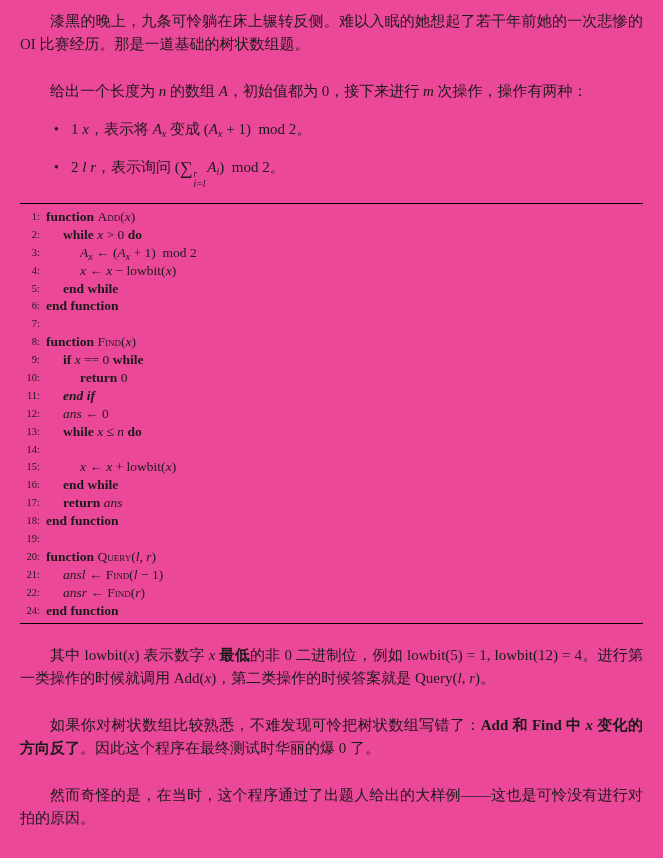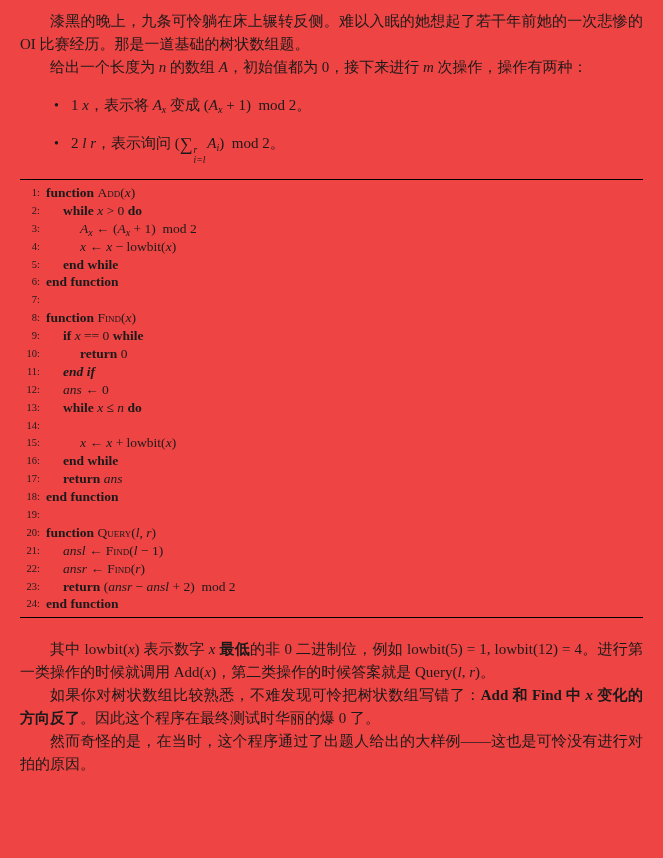--- a/index.html
+++ b/index.html
@@ -1,24 +1,24 @@
 <!DOCTYPE html>
 <html><head>
 <meta charset="utf-8">
 <style>
   html,body{margin:0;padding:0;background:#ffffff;}
   .page{
     width:663px;height:858px;box-sizing:border-box;
     padding:10px 20px 0 20px;overflow:hidden;
-    background:#ef4444;color:#1a1a1a;
+    background:#ec4899;color:#1a1a1a;
     font-family:"Liberation Serif","DejaVu Serif",serif;
     font-size:15px;line-height:23px;text-align:justify;
   }
   .para{margin:0;text-indent:2em;}
-  .para + .para{margin-top:0;}
+  .para + .para{margin-top:24px;}
   .mt13{margin-top:13px;}
   .mt17{margin-top:17px;}
   .mt20{margin-top:20px;}
   .mt11{margin-top:11px;}
   
   .i{font-style:italic;}
   .b{font-weight:bold;}
   .bi{font-weight:bold;font-style:italic;}
   .sc{font-variant:small-caps;}
   .isub{font-style:italic;font-size:10px;vertical-align:-3px;letter-spacing:0;}
@@ -136,24 +136,20 @@
       </div>
       <div class="alg-line">
         <span class="alg-num">21:</span>
         <span class="alg-content" style="padding-left: 17px;"><span class="i">ansl</span> ← <span class="sc">Find</span>(<span class="i">l</span> − 1)</span>
       </div>
       <div class="alg-line">
         <span class="alg-num">22:</span>
         <span class="alg-content" style="padding-left: 17px; text-align: right;"><span class="i">ansr</span> ← <span class="sc">Find</span>(<span class="i">r</span>)</span>
       </div>
       <div class="alg-line">
-        <span class="alg-num">23:</span>
-        <span class="alg-content" style="padding-left: 17px;"><span class="b">return</span> (<span class="i">ansr</span> − <span class="i">ansl</span> + 2) mod 2</span>
-      </div>
-      <div class="alg-line">
         <span class="alg-num">24:</span>
         <span class="alg-content" style="padding-left: 0px;"><span class="b">end function</span></span>
       </div>
     </div>
   <p class="para mt20">其中 lowbit(<span class="i">x</span>) 表示数字 <span class="i">x</span> <span class="b">最低</span>的非 0 二进制位，例如 lowbit(5) = 1, lowbit(12) = 4。进行第一类操作的时候就调用 Add(<span class="i">x</span>)，第二类操作的时候答案就是 Query(<span class="i">l</span>, <span class="i">r</span>)。</p>
   <p class="para mt11">如果你对树状数组比较熟悉，不难发现可怜把树状数组写错了：<span class="b">Add 和 Find 中 </span><span class="bi">x</span><span class="b"> 变化的方向反了</span>。因此这个程序在最终测试时华丽的爆 0 了。</p>
   <p class="para mt11">然而奇怪的是，在当时，这个程序通过了出题人给出的大样例——这也是可怜没有进行对拍的原因。</p>
 </div>
 
 </body></html>

